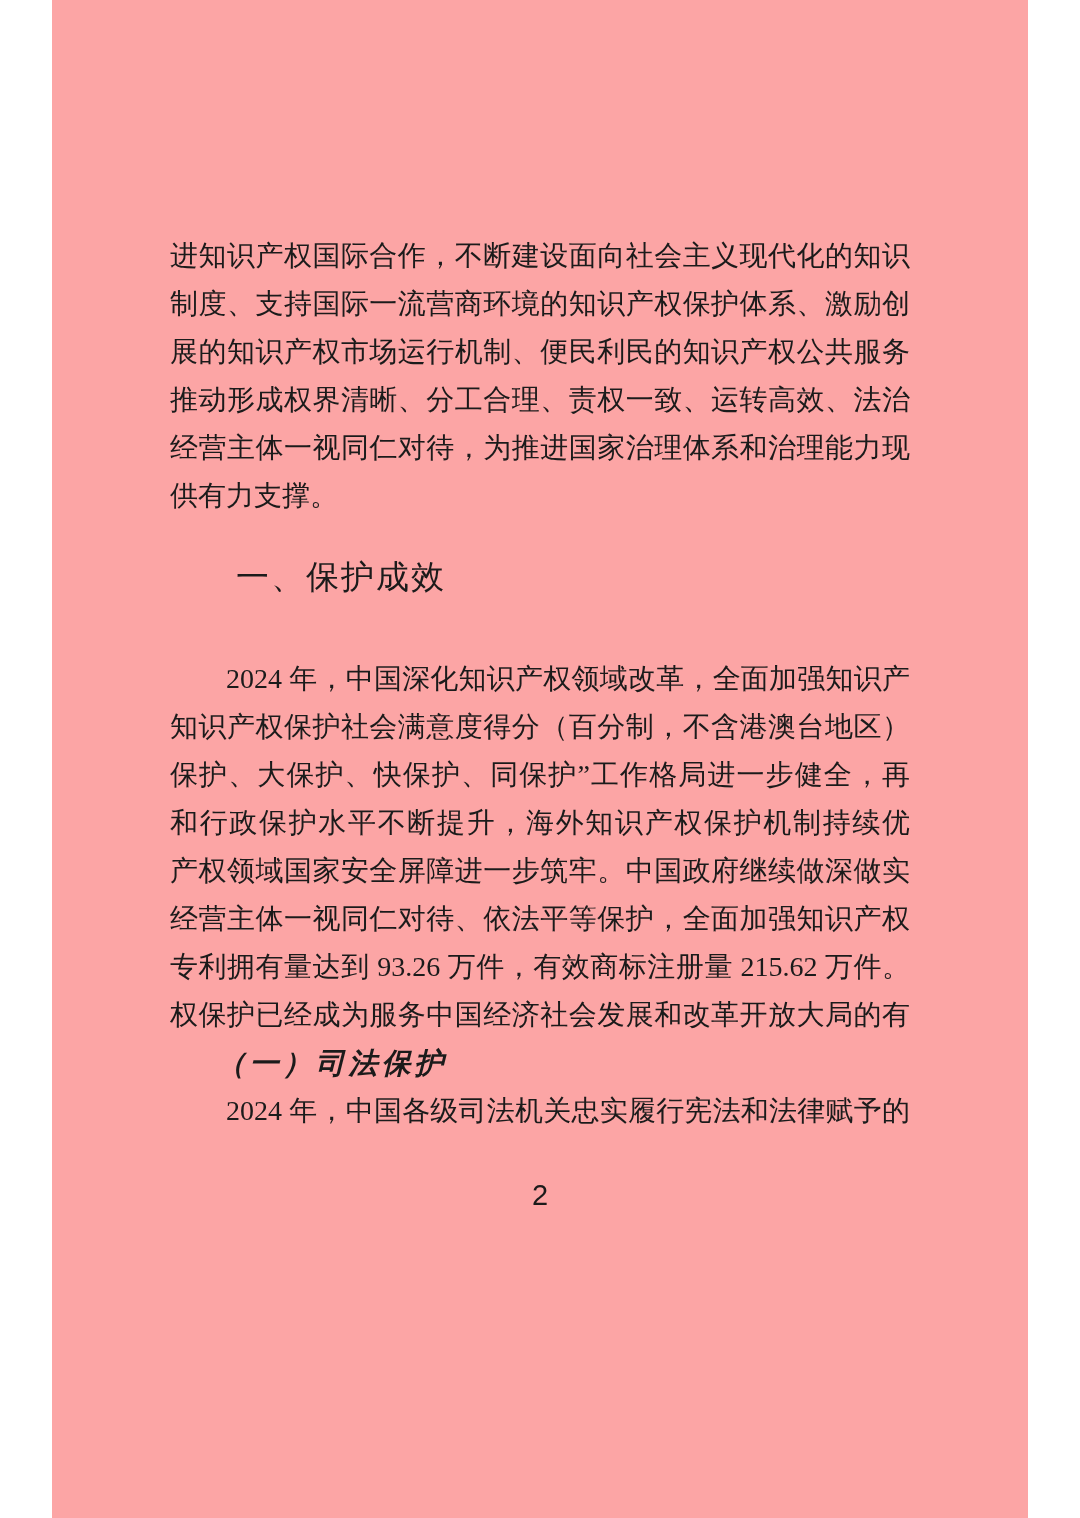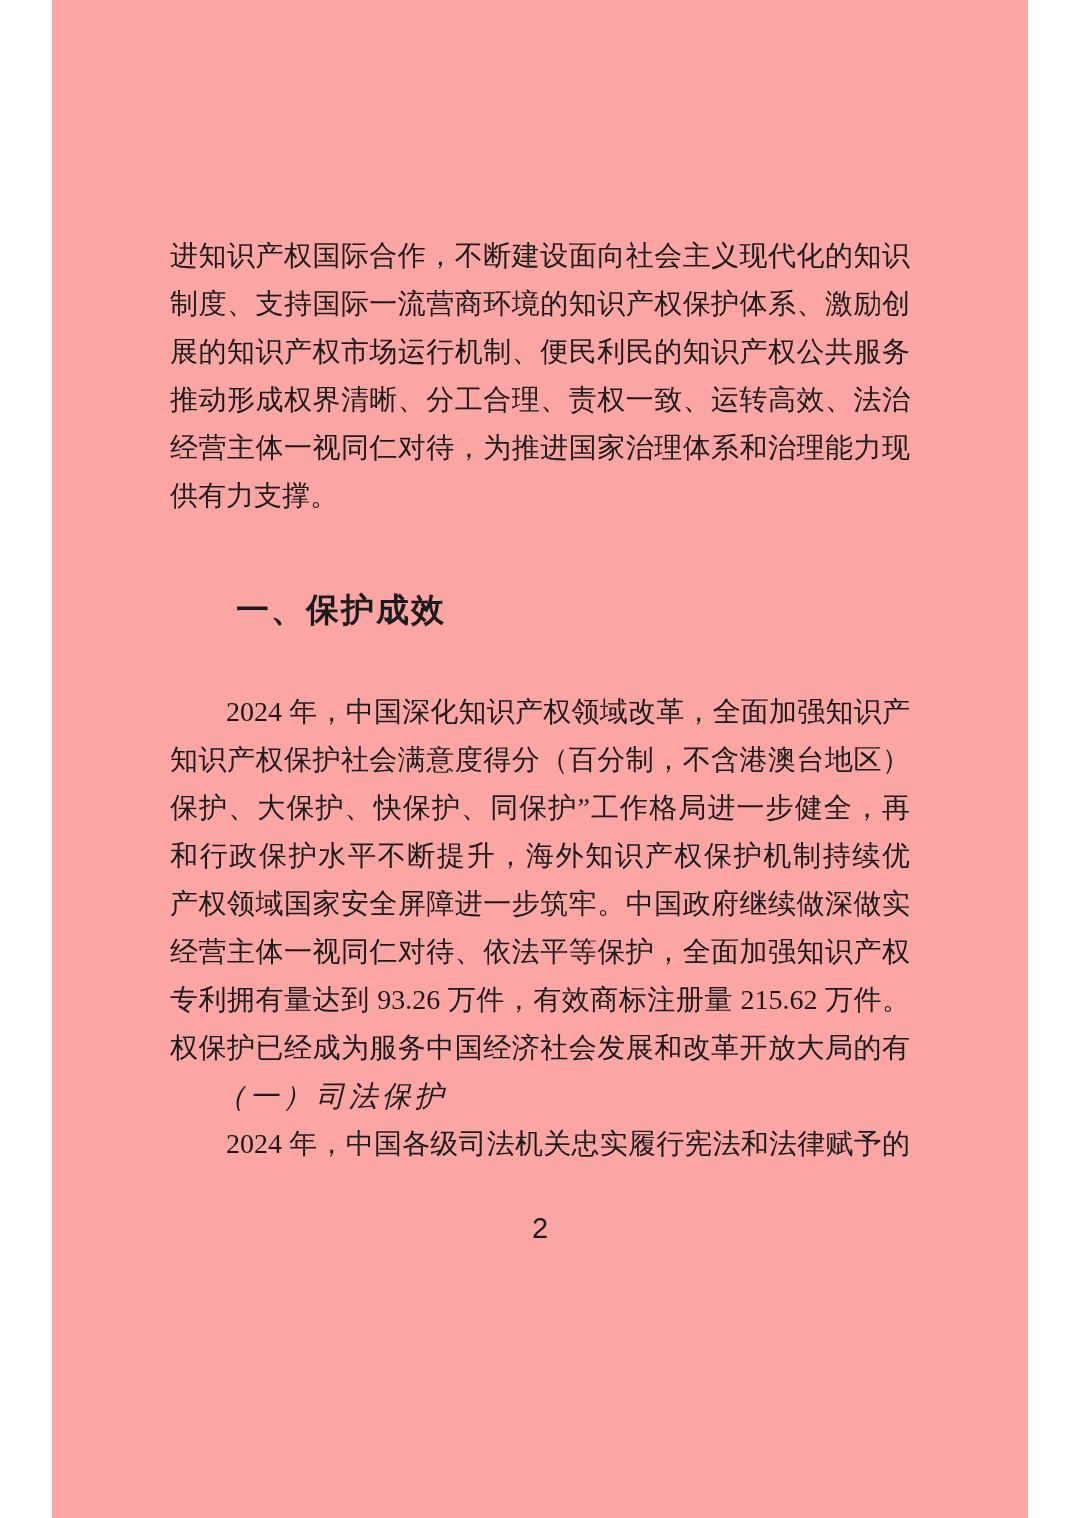--- a/index.html
+++ b/index.html
@@ -30,36 +30,36 @@
     overflow: hidden;
   }
   .para .line.line-last {
     text-align-last: left;
   }
   .para.indent .line:first-child {
     text-indent: 2em;
   }
   .para-intro { margin-top: 232px; }
   .section-heading {
-    margin-top: 66px;
+    margin-top: 33px;
     height: 48px;
     line-height: 48px;
     font-family: "Liberation Sans", "DejaVu Sans", sans-serif;
-    font-weight: 700;
+    font-weight: 400;
     font-size: 33px;
     text-indent: 2em;
     letter-spacing: 2px;
   }
   .para-section { margin-top: 54px; }
   .subsection-heading {
     height: 48px;
     line-height: 48px;
     font-size: 29px;
     font-style: italic;
-    font-weight: 400;
+    font-weight: 700;
     text-indent: 1.6em;
     letter-spacing: 4px;
   }
   .page-number {
     margin-top: 38px;
     text-align: center;
     font-family: "Liberation Sans", "DejaVu Sans", sans-serif;
     font-size: 29px;
     line-height: 44px;
     color: #1b1b1b;

